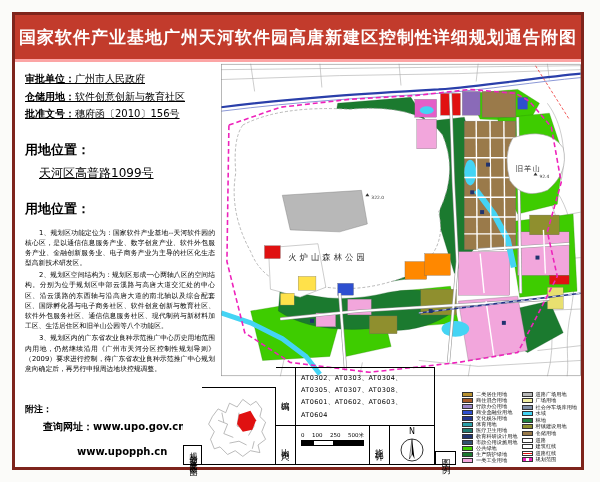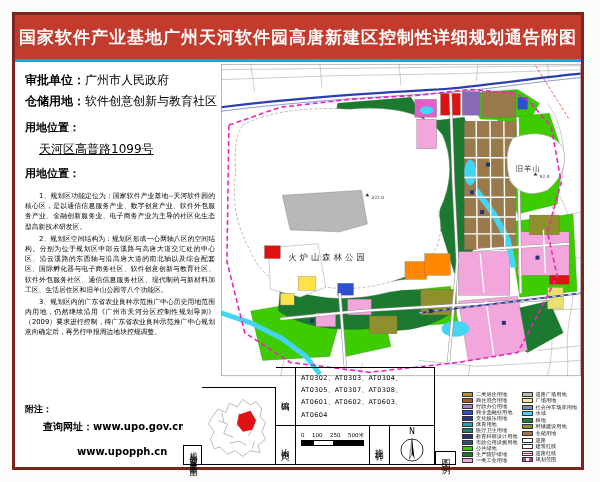--- a/index.html
+++ b/index.html
@@ -1,25 +1,25 @@
 <!DOCTYPE html>
 <html><head>
 <meta charset="utf-8">
 <style>
   html,body{margin:0;padding:0;}
   body{width:600px;height:482px;background:#fbfbf9;font-family:"DejaVu Sans","Liberation Sans",sans-serif;position:relative;overflow:hidden;}
   .frame{position:absolute;left:12px;top:12px;width:572px;height:458px;border:3px solid #7e241c;background:#fff;box-sizing:border-box;}
-  .banner{height:44px;background:#c23b2c;border-bottom:3px solid #0ea5e9;display:flex;align-items:center;justify-content:center;}
+  .banner{height:44px;background:#c23b2c;border-bottom:3px solid #fca5a5;display:flex;align-items:center;justify-content:center;}
   .banner .t{color:#fff;font-size:17px;font-weight:bold;letter-spacing:1px;white-space:nowrap;}
   .content{position:relative;height:405px;}
   
   .leftpanel{position:absolute;left:0;top:0;width:206px;height:100%;box-sizing:border-box;padding:8px 6px 6px 10px;display:flex;flex-direction:column;}
-  .infoline{font-size:12px;line-height:1.75;white-space:nowrap;}
+  .infoline{font-size:10px;line-height:1.75;white-space:nowrap;text-decoration:underline;}
   .infoline b{font-weight:bold;}
-  .sechead{font-size:11px;font-weight:bold;margin-top:8px;}
+  .sechead{font-size:13px;font-weight:bold;margin-top:18px;}
   .loc{font-size:12px;margin:6px 0 0 14px;text-decoration:underline;}
   .paras{margin-top:8px;}
   .paras p{font-size:6.8px;line-height:1.5;margin:2px 0;text-align:justify;text-indent:14px;}
   .notes{margin-top:auto;padding-bottom:4px;}
   .notes .nh{font-size:9px;font-weight:bold;}
   .notes .nl{font-size:10px;font-weight:bold;margin:4px 0 0 18px;}
   .notes .nl2{font-size:10px;font-weight:bold;margin:12px 0 0 52px;}
   
   .mapwrap{position:absolute;left:206px;top:0;width:360px;height:316px;}
   .mapwrap svg{display:block;}
@@ -52,20 +52,21 @@
 <div class="frame">
   <div class="banner">
     <span class="t">国家软件产业基地广州天河软件园高唐新建区控制性详细规划通告附图</span>
   </div>
 
   <div class="content">
 
     <div class="leftpanel">
       <div class="infoline"><b>审批单位：</b><span>广州市人民政府</span></div>
       <div class="infoline"><b>仓储用地：</b><span>软件创意创新与教育社区</span></div>
+      <div class="infoline"><b>批准文号：</b><span>穗府函〔2010〕156号</span></div>
 
       <div class="sechead">用地位置：</div>
       <div class="loc">天河区高普路1099号</div>
 
       <div class="sechead">用地位置：</div>
       <div class="paras">
         <p>1、规划区功能定位为：国家软件产业基地--天河软件园的核心区，是以通信信息服务产业、数字创意产业、软件外包服务产业、金融创新服务业、电子商务产业为主导的社区化生态型高新技术研发区。</p>
         <p>2、规划区空间结构为：规划区形成一心两轴八区的空间结构。分别为位于规划区中部云溪路与高唐大道交汇处的中心区、沿云溪路的东西轴与沿高唐大道的南北轴以及综合配套区、国际孵化器与电子商务社区、软件创意创新与教育社区、软件外包服务社区、通信信息服务社区、现代制药与新材料加工区、生活居住区和旧羊山公园等八个功能区。</p>
         <p>3、规划区内的广东省农业良种示范推广中心历史用地范围内用地，仍然继续沿用《广州市天河分区控制性规划导则》（2009）要求进行控制，待广东省农业良种示范推广中心规划意向确定后，再另行申报周边地块控规调整。</p>
       </div>

